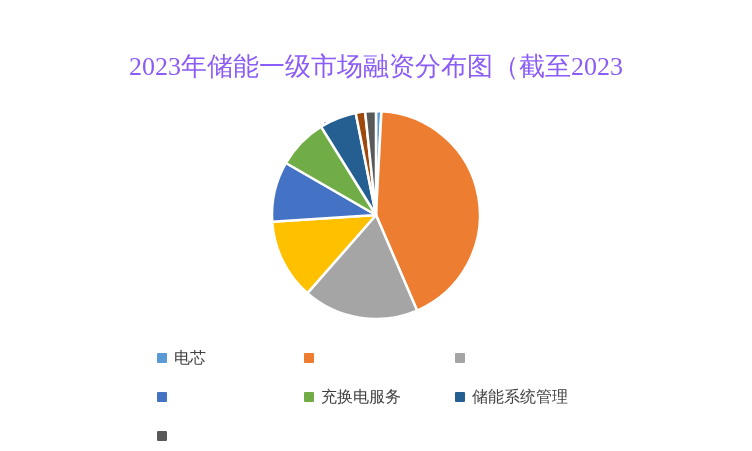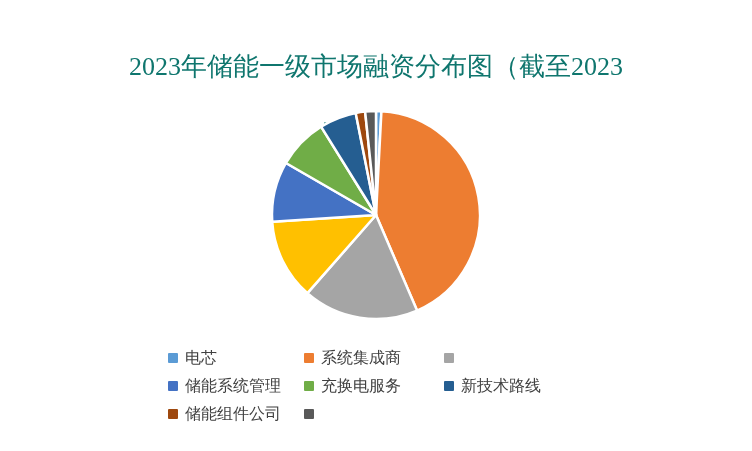--- a/index.html
+++ b/index.html
@@ -20,21 +20,21 @@
   }
   #chart-title {
     position: absolute;
     left: 96px;
     top: 16px;
     width: 560px;
     text-align: center;
     font-family: "Liberation Serif", "DejaVu Serif", serif;
     font-size: 26px;
     line-height: 34px;
-    color: #0f766e;
+    color: #8b5cf6;
     letter-spacing: 0px;
     white-space: pre-line;
   }
   #plot-area {
     position: absolute;
     left: 0;
     top: 95px;
     width: 752px;
     height: 240px;
   }
@@ -49,20 +49,21 @@
     width: 752px;
     display: flex;
     justify-content: center;
   }
   .legend-grid {
     display: grid;
     grid-template-columns: 136px 140px 140px;
     grid-auto-rows: 28px;
     column-gap: 0px;
     row-gap: 0px;
+    gap: 11px;
   }
   .legend-item {
     display: flex;
     align-items: center;
     gap: 7px;
     height: 28px;
   }
   .legend-swatch {
     width: 10px;
     height: 10px;
@@ -104,40 +105,34 @@
   </div>
 
   <div id="chart-legend">
     <div class="legend-grid" id="legend-grid">
         <div class="legend-item">
           <span class="legend-swatch" style="background: rgb(91, 155, 213);"></span>
           <span class="legend-label">电芯</span>
         </div>
         <div class="legend-item">
           <span class="legend-swatch" style="background: rgb(237, 125, 49);"></span>
-          <span class="legend-label">系统集成商</span>
         </div>
         <div class="legend-item">
           <span class="legend-swatch" style="background: rgb(165, 165, 165);"></span>
         </div>
         <div class="legend-item">
           <span class="legend-swatch" style="background: rgb(68, 114, 196);"></span>
-          <span class="legend-label">储能系统管理</span>
         </div>
         <div class="legend-item">
           <span class="legend-swatch" style="background: rgb(112, 173, 71);"></span>
           <span class="legend-label">充换电服务</span>
         </div>
         <div class="legend-item">
           <span class="legend-swatch" style="background: rgb(37, 94, 145);"></span>
-          <span class="legend-label">新技术路线</span>
-        </div>
-        <div class="legend-item">
-          <span class="legend-swatch" style="background: rgb(158, 72, 14);"></span>
-          <span class="legend-label">储能组件公司</span>
+          <span class="legend-label">储能系统管理</span>
         </div>
         <div class="legend-item">
           <span class="legend-swatch" style="background: rgb(89, 89, 89);"></span>
         </div>
       </div>
   </div>
 
 </div>
 
 </body></html>

